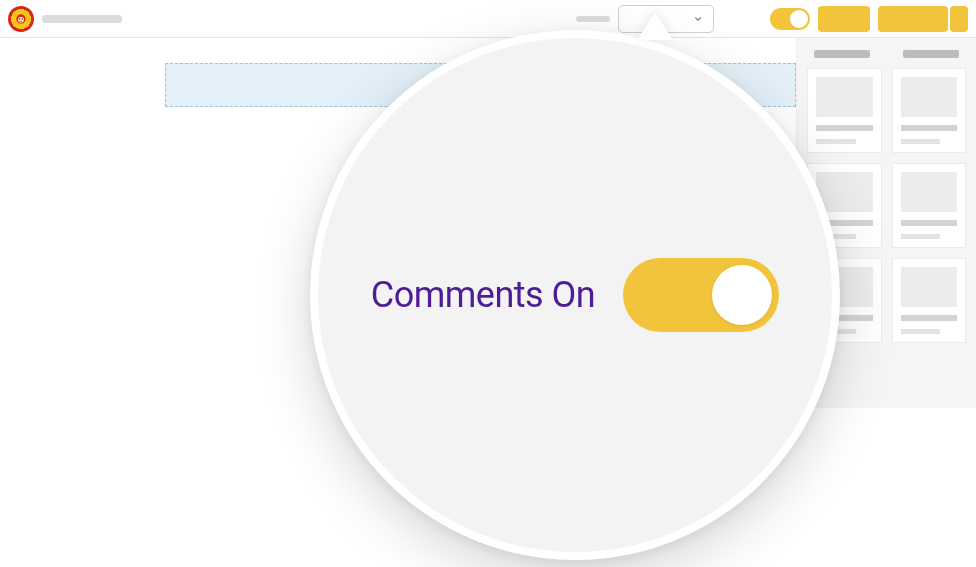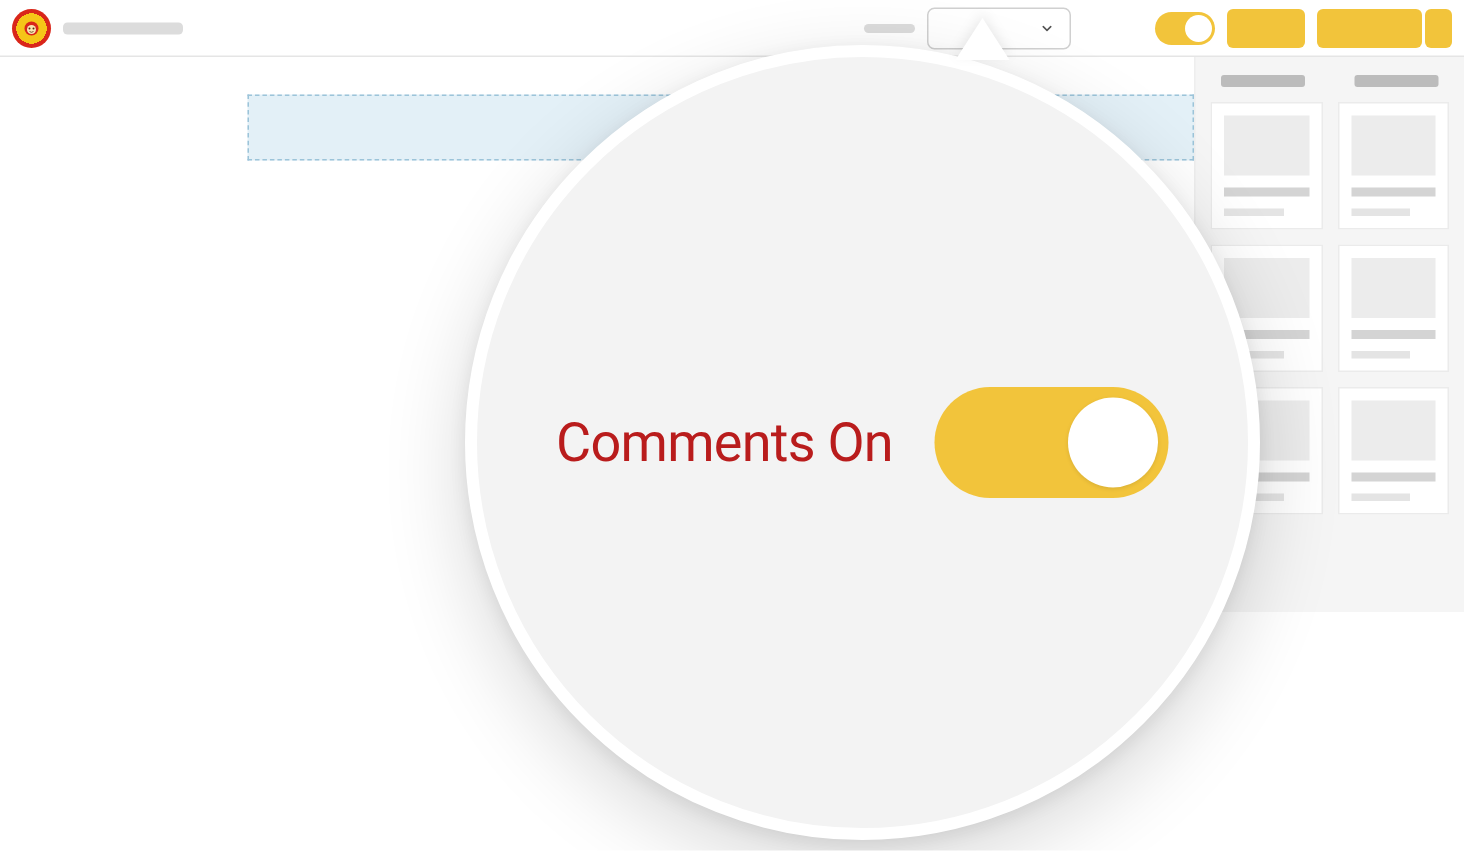--- a/index.html
+++ b/index.html
@@ -177,21 +177,21 @@
       top: -26px;
       left: 62%;
       width: 0; height: 0;
       border-left: 18px solid transparent;
       border-right: 18px solid transparent;
       border-bottom: 28px solid #ffffff;
       filter: drop-shadow(0 -3px 4px rgba(0,0,0,0.08));
     }
     .magnifier-label {
       font-size: 36px;
-      color: #b91c1c;
+      color: #4c1d95;
       font-weight: 400;
       letter-spacing: -0.5px;
     }
     .big-toggle {
       width: 156px;
       height: 74px;
       border-radius: 37px;
       background: #f2c43b;
       padding: 7px;
       display: flex;

